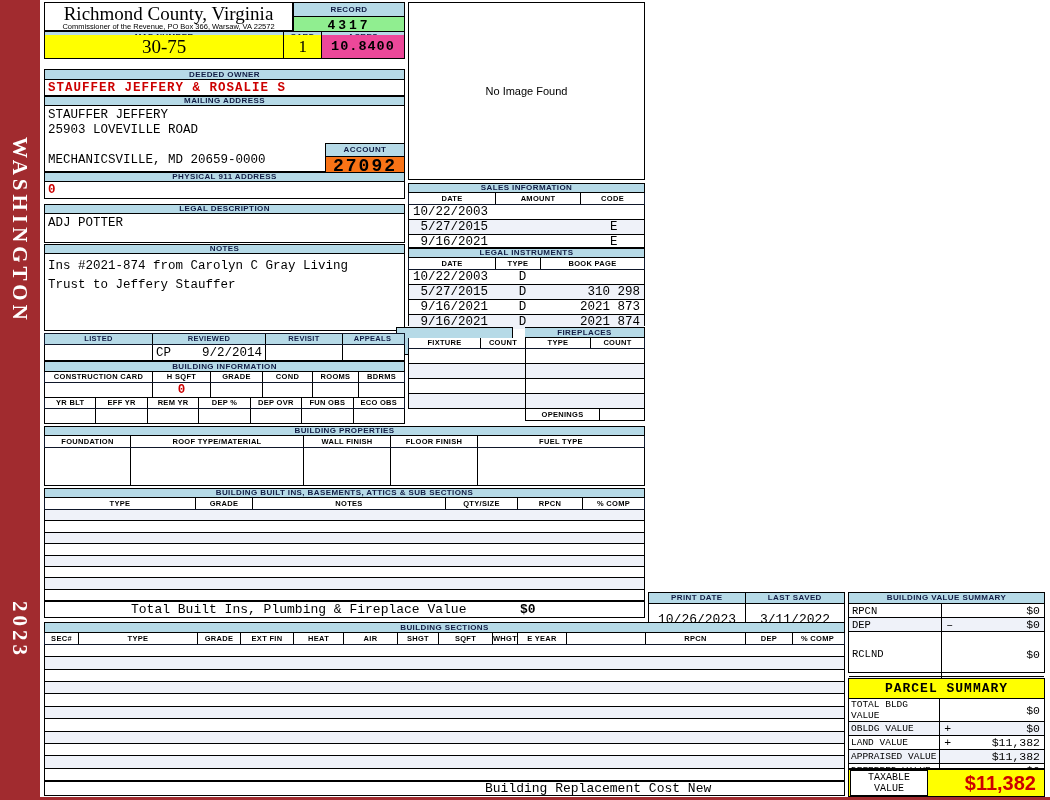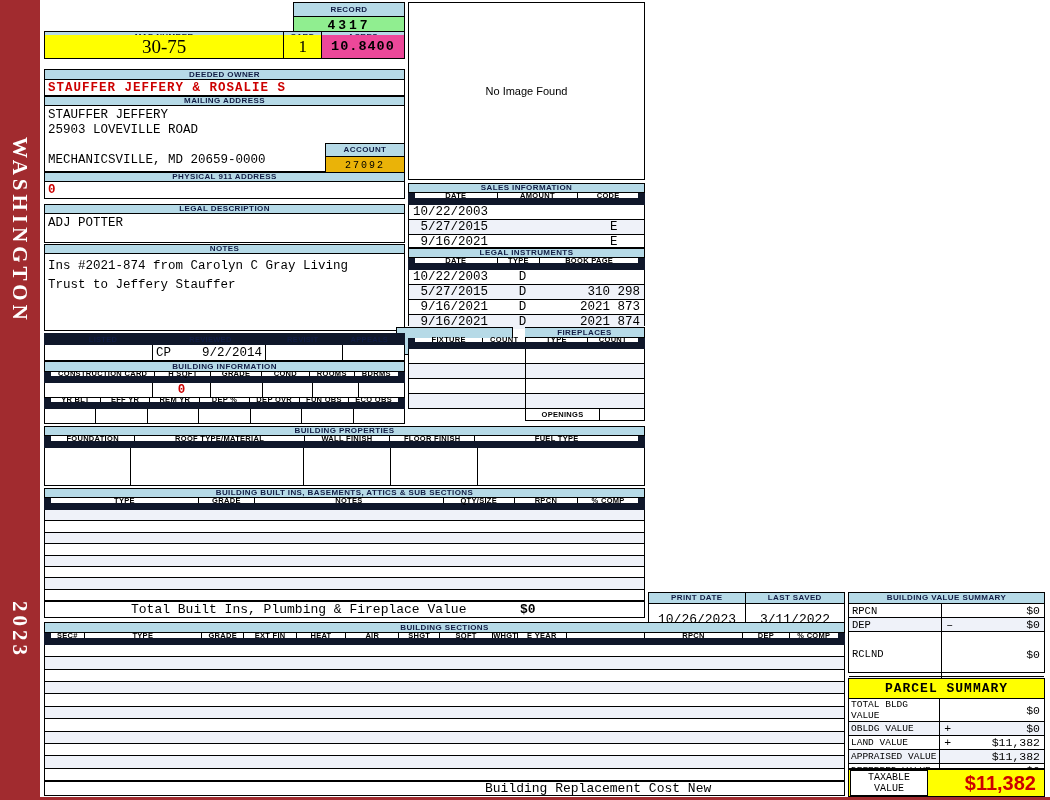--- a/index.html
+++ b/index.html
@@ -1,21 +1,21 @@
 <!DOCTYPE html>
 <html><head>
 <meta charset="utf-8">
 <style>
   html,body{margin:0;padding:0;}
   body{width:1050px;height:800px;background:#A12B2F;font-family:"Liberation Sans",sans-serif;}
   #canvas{position:relative;width:1050px;height:800px;overflow:hidden;}
   .abs{position:absolute;box-sizing:border-box;}
   .sheet{background:#FFFFFF;}
   .bar{background:#B6DAE7;border:1px solid #000;font:bold 8px/1 "Liberation Sans",sans-serif;color:#101C44;display:flex;align-items:center;justify-content:center;letter-spacing:.4px;}
-  .hdrrow{display:flex;border:7px solid #0f172a;background:#fff;}
+  .hdrrow{display:flex;border:1px solid #0f172a;background:#fff;}
   .hdrcell{font:bold 7.5px/1 "Liberation Sans",sans-serif;color:#000;display:flex;align-items:center;justify-content:center;border-right:1px solid #000;box-sizing:border-box;letter-spacing:.3px;}
   .hdrcell:last-child{border-right:none;}
   .box{border:1px solid #000;background:#fff;}
   .mono{font-family:"Liberation Mono","DejaVu Sans Mono",monospace;}
   .serif{font-family:"Liberation Serif",serif;}
   .rowswrap{display:flex;flex-direction:column;border:1px solid #000;border-top:none;background:#fff;}
   .trow{display:flex;flex:1;border-bottom:1px solid #000;align-items:center;box-sizing:border-box;}
   .trow:last-child{border-bottom:none;}
   .stripe{background:#EFF2F9;}
   .vtext{writing-mode:vertical-rl;color:#FFFFFF;font-family:"Liberation Serif",serif;font-weight:bold;letter-spacing:4px;text-align:center;}
@@ -29,20 +29,24 @@
 
 <div id="canvas">
 
   <div class="abs sheet" style="left:38px;top:0;width:1012px;height:797px;"></div>
 
   <div class="abs" style="left:0;top:0;width:40px;height:800px;background:#A12B2F;">
     <div class="abs vtext" style="left:7px;top:95px;height:270px;font-size:21px;">WASHINGTON</div>
     <div class="abs vtext" style="left:7px;top:572px;height:115px;font-size:21px;">2023</div>
   </div>
 
+  <div class="abs box" style="left:44px;top:2px;width:249px;height:29px;">
+    <div class="serif" style="font-size:19px;line-height:19px;text-align:center;padding-top:1px;">Richmond County, Virginia</div>
+    <div style="font-size:7.5px;line-height:8px;text-align:center;">Commissioner of the Revenue, PO Box 366, Warsaw, VA 22572</div>
+  </div>
 
   <div class="abs" style="left:293px;top:2px;width:112px;height:29px;">
     <div class="bar" style="height:13px;">RECORD</div>
     <div class="mono" style="height:16px;background:#90EE90;border:1px solid #000;border-top:none;display:flex;align-items:center;justify-content:center;font-weight:bold;font-size:13px;letter-spacing:3px;">4317</div>
   </div>
 
   <div class="abs" style="left:44px;top:31px;width:361px;height:12px;display:flex;">
     <div class="bar" style="width:241px;">MAP NUMBER</div>
     <div class="bar" style="width:37px;border-left:none;">CARD</div>
     <div class="bar" style="width:83px;border-left:none;">ACRES</div>
@@ -59,21 +63,21 @@
   <div class="abs bar" style="left:44px;top:96px;width:361px;height:10px;">MAILING ADDRESS</div>
   <div class="abs box mono" style="left:44px;top:106px;width:361px;height:66px;border-top:none;font-size:12.5px;padding:2px 0 0 3px;line-height:15px;">
     <div style="min-height:15px;">STAUFFER JEFFERY</div>
     <div style="min-height:15px;">25903 LOVEVILLE ROAD</div>
     <div style="min-height:15px;"></div>
     <div style="min-height:15px;">MECHANICSVILLE, MD 20659-0000</div>
   </div>
 
   <div class="abs" style="left:325px;top:143px;width:80px;height:29px;">
     <div class="bar" style="height:12px;">ACCOUNT</div>
-    <div class="mono" style="height:17px;background:#eab308;border:1px solid #000;border-top:none;display:flex;align-items:center;justify-content:center;font-weight:normal;font-size:10px;letter-spacing:2px;">27092</div>
+    <div class="mono" style="height:17px;background:#f97316;border:1px solid #000;border-top:none;display:flex;align-items:center;justify-content:center;font-weight:bold;font-size:18px;letter-spacing:2px;">27092</div>
   </div>
 
   <div class="abs bar" style="left:44px;top:172px;width:361px;height:10px;">PHYSICAL 911 ADDRESS</div>
   <div class="abs box mono redtxt" style="left:44px;top:182px;width:361px;height:17px;border-top:none;display:flex;align-items:center;font-weight:bold;font-size:12.5px;padding-left:3px;">0</div>
 
   <div class="abs bar" style="left:44px;top:204px;width:361px;height:10px;">LEGAL DESCRIPTION</div>
   <div class="abs box mono" style="left:44px;top:214px;width:361px;height:29px;border-top:none;font-size:12.5px;padding:2px 0 0 3px;">ADJ POTTER</div>
 
   <div class="abs bar" style="left:44px;top:244px;width:361px;height:10px;">NOTES</div>
   <div class="abs box mono" style="left:44px;top:254px;width:361px;height:77px;border-top:none;font-size:12.5px;padding:3px 0 0 3px;line-height:19px;">

